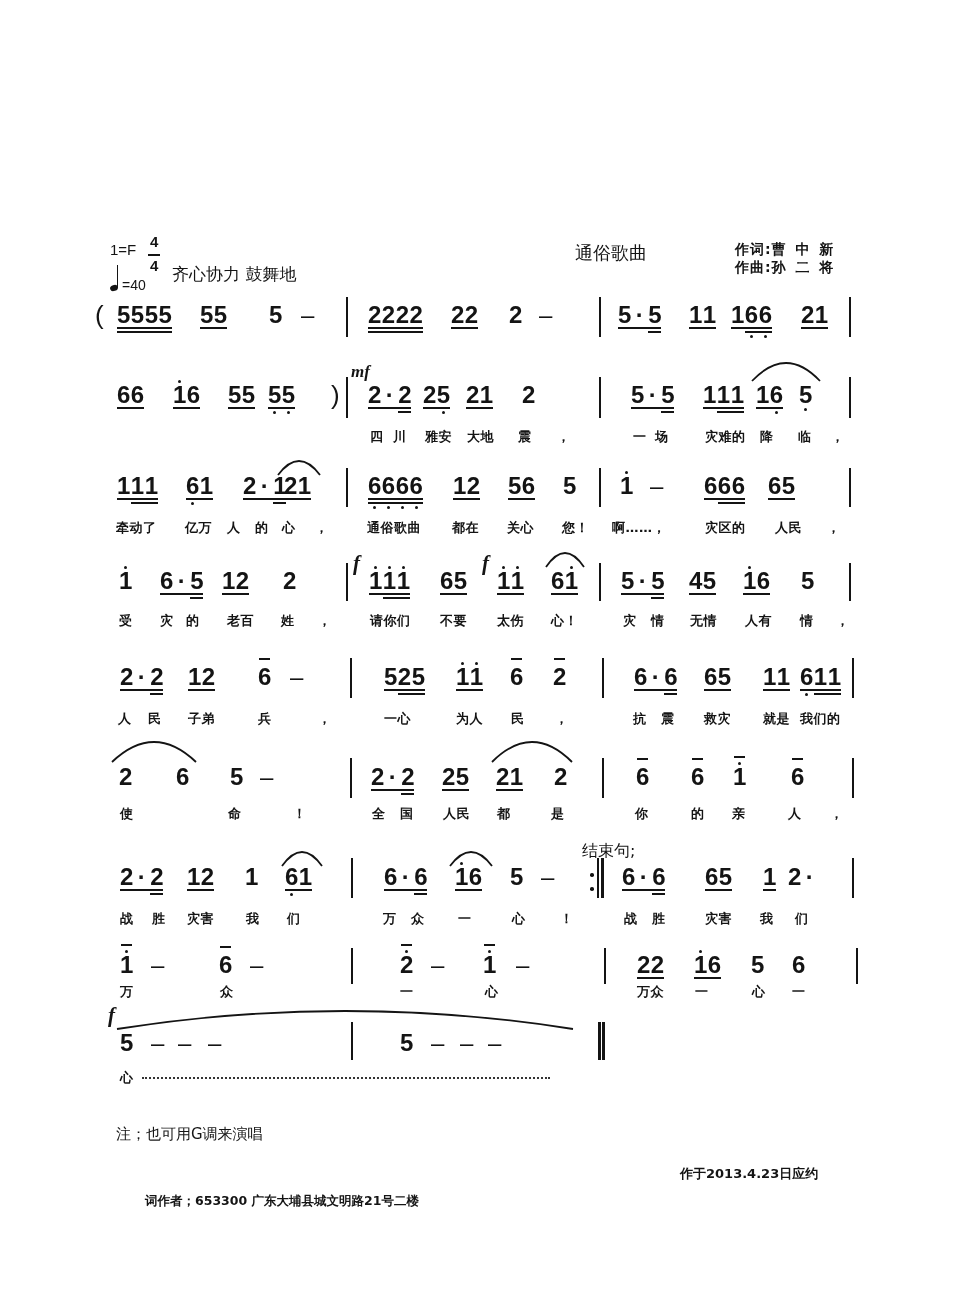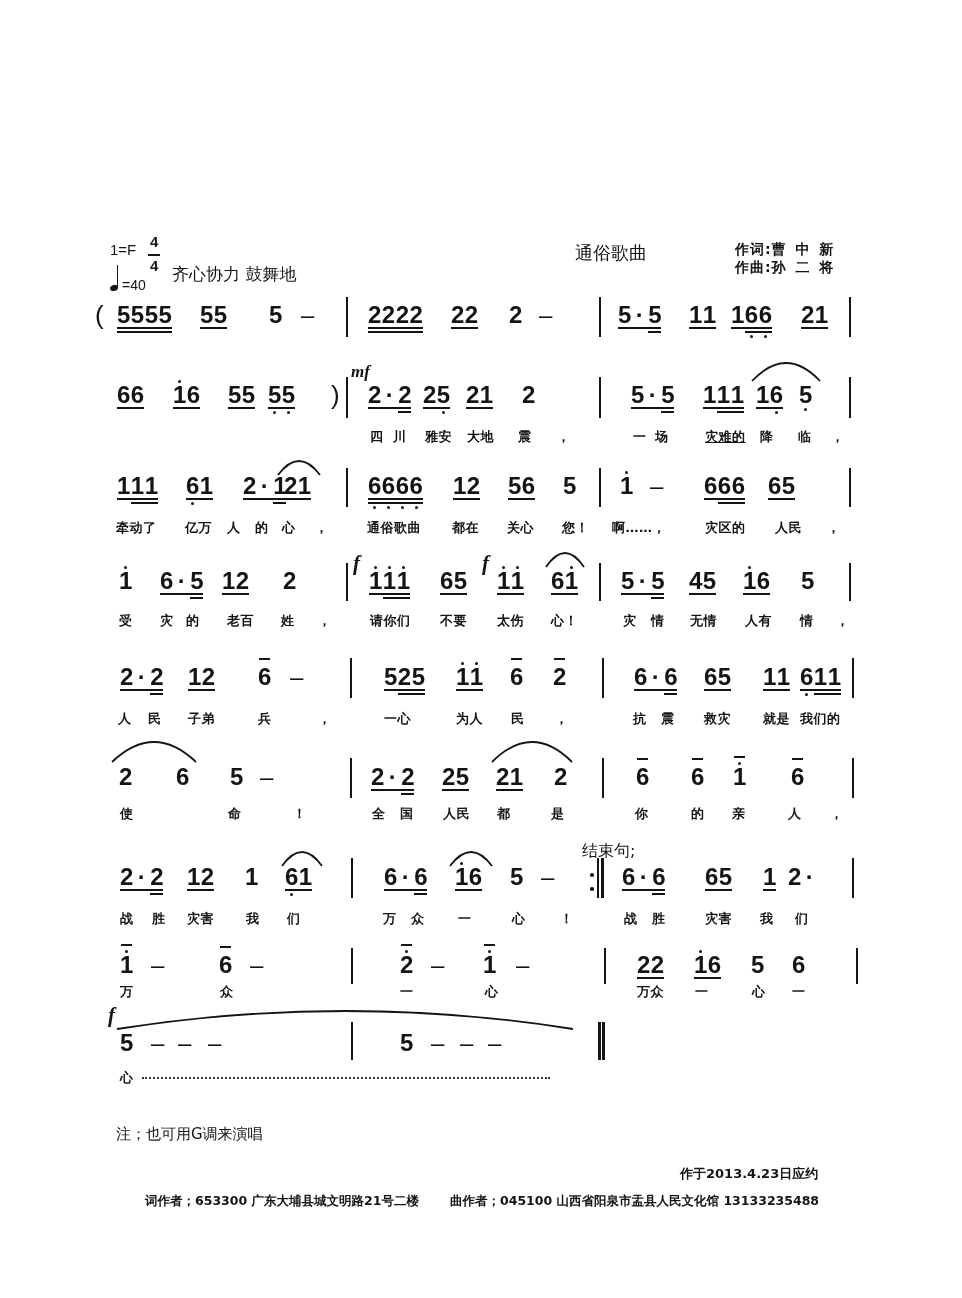--- a/index.html
+++ b/index.html
@@ -100,21 +100,21 @@
         <div class="bar" style="left: 599px; top: 377px; width: 2px; height: 41px;"></div>
         <div class="bar" style="left: 849px; top: 377px; width: 2px; height: 41px;"></div>
         <div class="lyr" style="left: 370px; top: 429px;">四</div>
         <div class="lyr" style="left: 393px; top: 429px;">川</div>
         <div class="lyr" style="left: 425px; top: 429px;">雅安</div>
         <div class="lyr" style="left: 467px; top: 429px;">大地</div>
         <div class="lyr" style="left: 518px; top: 429px;">震</div>
         <div class="lyr" style="left: 557px; top: 429px;">，</div>
         <div class="lyr" style="left: 633px; top: 429px;">一</div>
         <div class="lyr" style="left: 655px; top: 429px;">场</div>
-        <div class="lyr" style="left: 705px; top: 429px; text-decoration: underline;">灾难的</div>
+        <div class="lyr" style="left: 705px; top: 429px;">灾难的</div>
         <div class="lyr" style="left: 760px; top: 429px;">降</div>
         <div class="lyr" style="left: 798px; top: 429px;">临</div>
         <div class="lyr" style="left: 831px; top: 429px;">，</div>
         <div class="dyn" style="left: 351px; top: 363px;">mf</div>
       </div>
       <div>
         <div class="ng" style="left: 117px; top: 474px;"><span class="nc">1</span><span class="nc">1</span><span class="nc">1</span><div class="ul" style="left: 0px; top: 24px; width: 41px;"></div><div class="ul" style="left: 14px; top: 28px; width: 27px;"></div></div>
         <div class="ng" style="left: 186px; top: 474px;"><span class="nc">6</span><span class="nc">1</span><div class="ul" style="left: 0px; top: 24px; width: 27px;"></div><div class="dot" style="left: 4.9px; top: 28px;"></div></div>
         <div class="ng" style="left: 243px; top: 474px;"><span class="nc">2</span><span class="nc aug">·</span><span class="nc">1</span><div class="ul" style="left: 0px; top: 24px; width: 43px;"></div><div class="ul" style="left: 30px; top: 28px; width: 13px;"></div></div>
         <div class="ng" style="left: 284px; top: 474px;"><span class="nc">2</span><span class="nc">1</span><div class="ul" style="left: 0px; top: 24px; width: 27px;"></div></div>
@@ -325,14 +325,13 @@
       <path d="M492,762 Q532,722 572,762" fill="none" stroke="#141414" stroke-width="1.8"></path>
       <path d="M282,866 Q302,838 322,866" fill="none" stroke="#141414" stroke-width="1.8"></path>
       <path d="M450,866 Q471,838 492,866" fill="none" stroke="#141414" stroke-width="1.8"></path>
       <path d="M117,1029 Q345,993 573,1029" fill="none" stroke="#141414" stroke-width="1.8"></path>
     </svg>
 
   <div class="abs coda">结束句;</div>
   <div class="abs pnote">注；也可用G调来演唱</div>
   <div class="abs date">作于2013.4.23日应约</div>
   <div class="abs foot1">词作者；653300 广东大埔县城文明路21号二楼</div>
-  <div class="abs foot2">曲作者；045100 山西省阳泉市盂县人民文化馆 13133235488</div>
 </div>
 
 </body></html>

